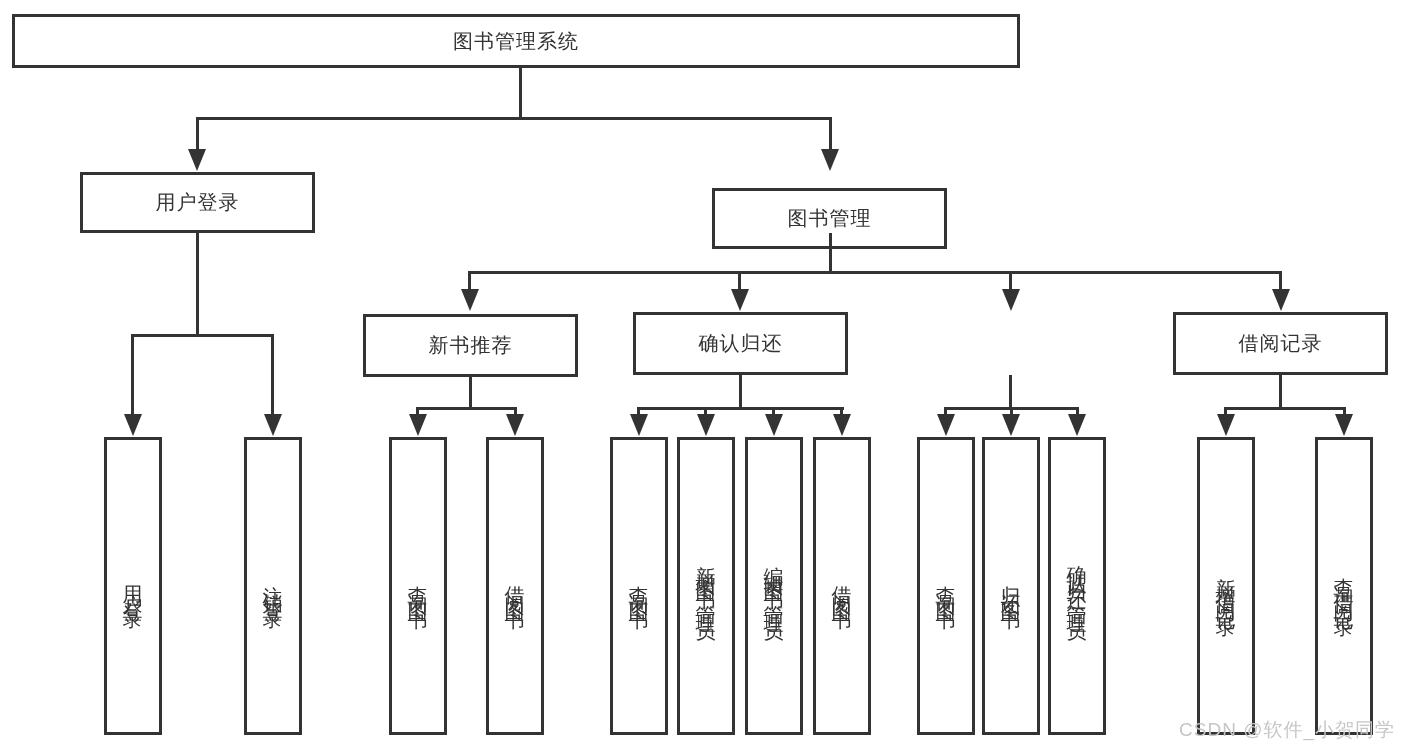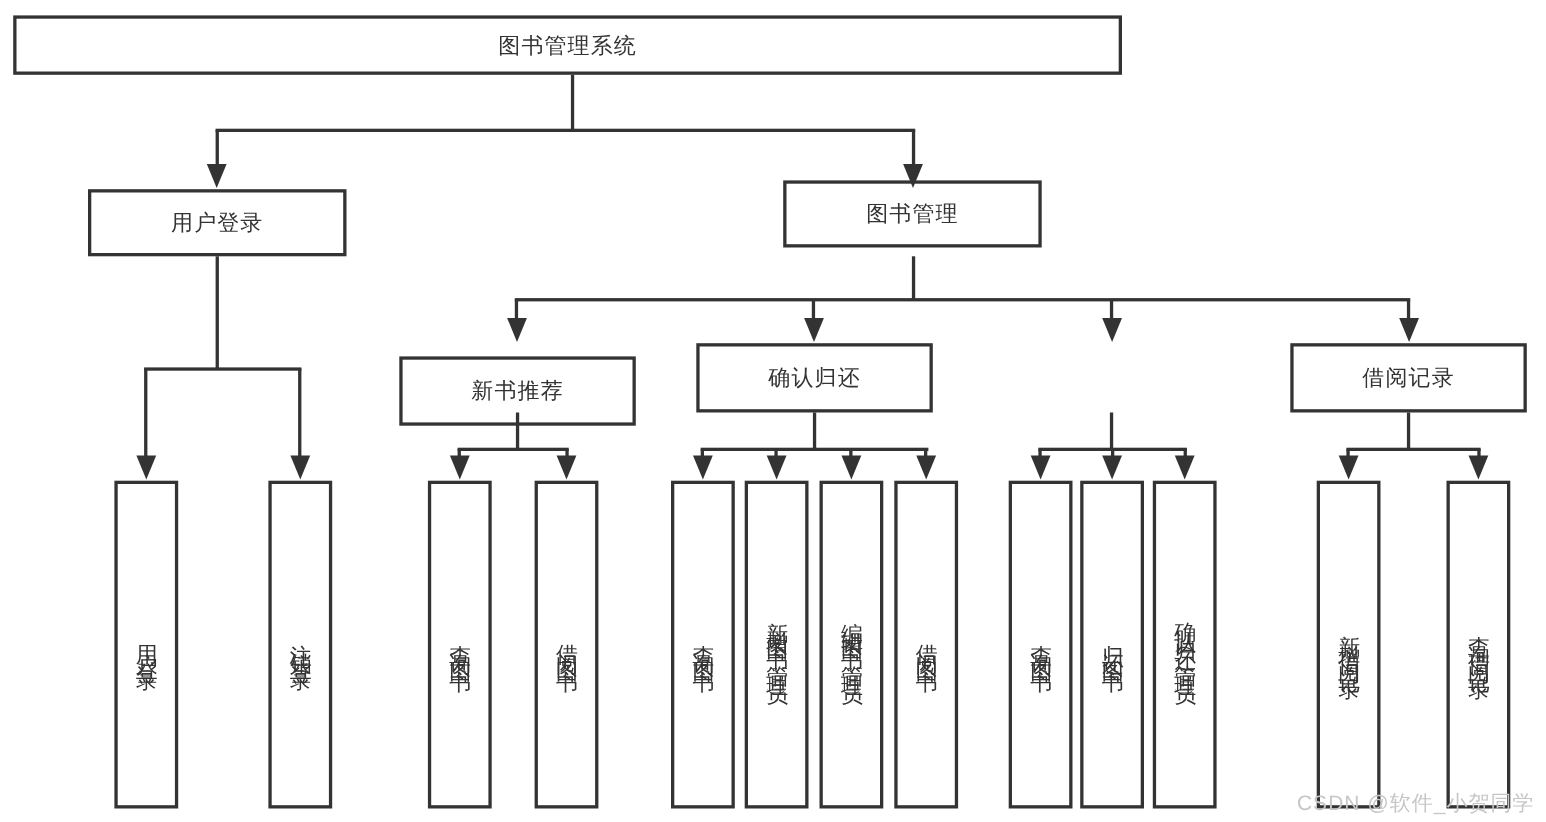--- a/index.html
+++ b/index.html
@@ -50,25 +50,25 @@
 
 <div id="canvas">
 
   <div class="box" style="left:12px;top:14px;width:1008px;height:54px;">
     <span>图书管理系统</span>
   </div>
 
   <div class="box" style="left:80px;top:172px;width:235px;height:61px;">
     <span>用户登录</span>
   </div>
-  <div class="box" style="left:712px;top:164px;width:235px;height:61px;">
+  <div class="box" style="left:712px;top:188px;width:235px;height:61px;">
     <span>图书管理</span>
   </div>
 
-  <div class="box" style="left:363px;top:324px;width:215px;height:63px;">
+  <div class="box" style="left:363px;top:314px;width:215px;height:63px;">
     <span>新书推荐</span>
   </div>
   <div class="box" style="left:633px;top:312px;width:215px;height:63px;">
     <span>确认归还</span>
   </div>
   <div class="box" style="left:1173px;top:312px;width:215px;height:63px;">
     <span>借阅记录</span>
   </div>
 
   <div class="box leaf" style="left:104px;top:437px;width:58px;height:298px;">

